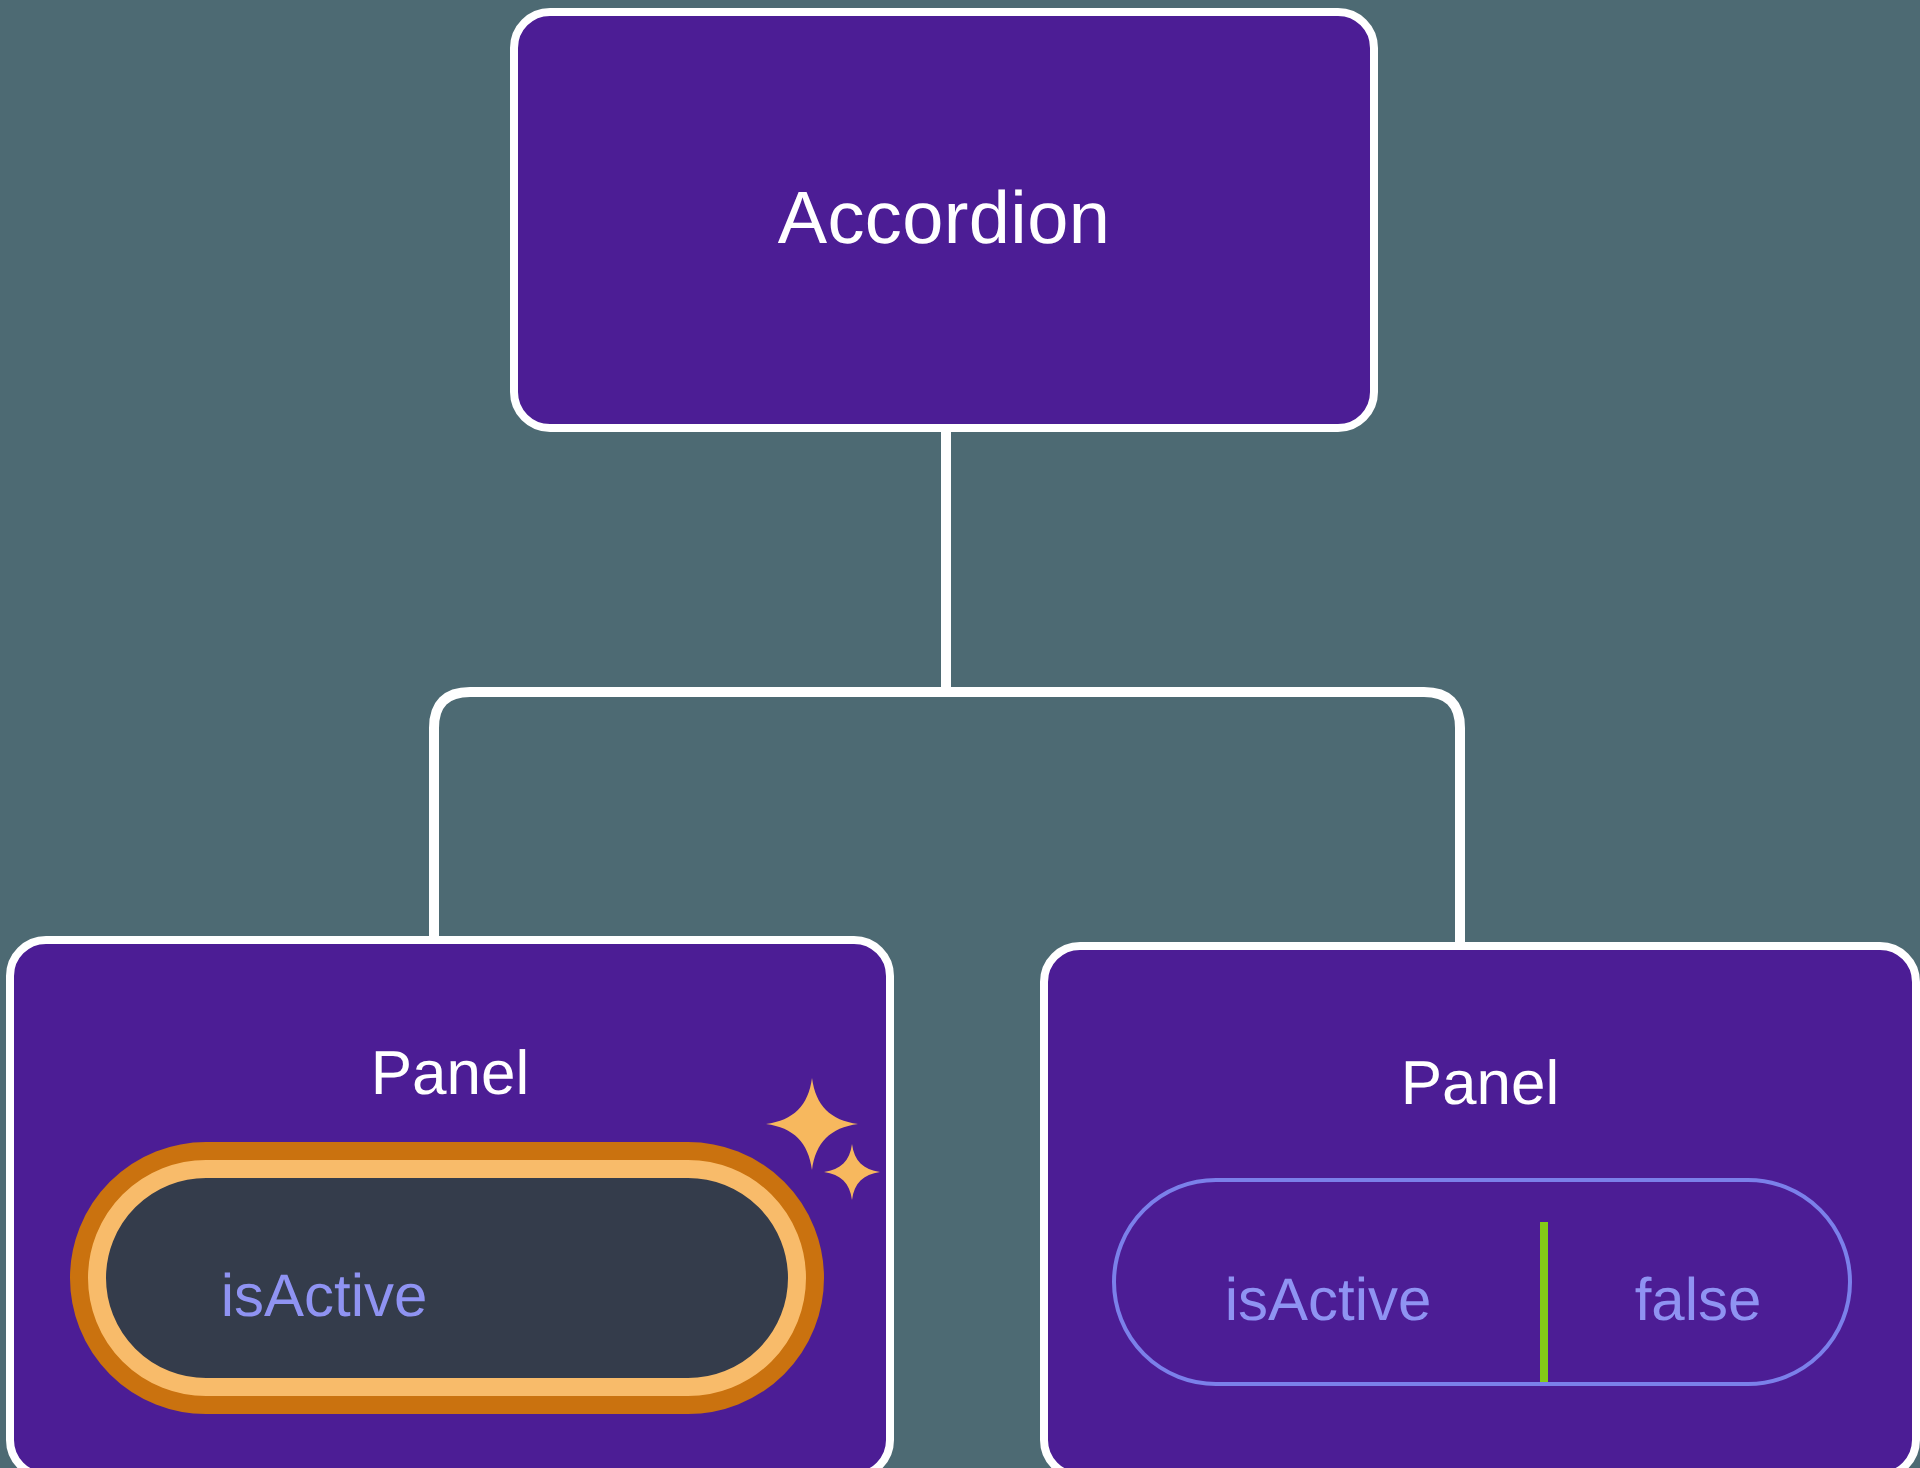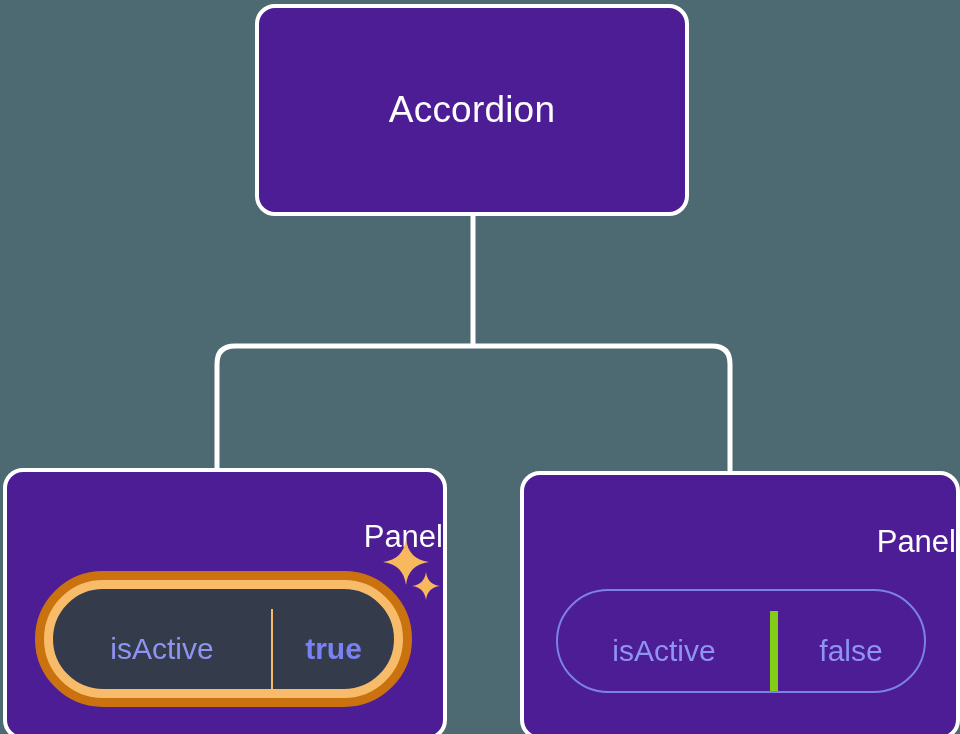--- a/index.html
+++ b/index.html
@@ -70,21 +70,21 @@
   #node-panel-right {
     left: 520px;
     top: 471px;
     width: 440px;
     height: 269px;
   }
   .panel-title {
     position: absolute;
     left: 0;
     right: 0;
-    text-align: right;
+    text-align: center;
     color: #ffffff;
     font-size: 31px;
     font-weight: 400;
     line-height: 1.1;
   }
   #node-panel-left .panel-title { top: 48px; }
   #node-panel-right .panel-title { top: 50px; }
 
   
   .pill {
@@ -107,21 +107,21 @@
     border: 2px solid #7b80ea;
     border-radius: 999px;
   }
   .pill-plain .pill-key,
   .pill-plain .pill-val {
     color: #8f93f2;
     font-size: 30px;
     font-weight: 400;
   }
   .pill-plain .pill-val {
-    border-left: 8px solid #84cc16;
+    border-left: 4px solid #84cc16;
   }
 
   
   .pill-highlight {
     border: 9px solid #ca720f;
     border-radius: 999px;
     background: #ca720f;
   }
   .pill-highlight-inner {
     position: absolute;
@@ -188,21 +188,20 @@
     <div class="node-title-center">Accordion</div>
   </div>
 
   <div class="node" id="node-panel-left">
     <div class="panel-title">Panel</div>
   </div>
 
   <div class="pill pill-highlight" id="pill-left">
     <div class="pill-highlight-inner">
       <div class="pill-cell pill-key">isActive</div>
-      <div class="pill-cell pill-val">true</div>
     </div>
   </div>
 
   <svg class="sparkle" id="sparkle-big" viewBox="0 0 100 100" aria-hidden="true">
     <path d="M50 0 C54 30 70 46 100 50 C70 54 54 70 50 100 C46 70 30 54 0 50 C30 46 46 30 50 0 Z" fill="#f7b85e"></path>
   </svg>
   <svg class="sparkle" id="sparkle-small" viewBox="0 0 100 100" aria-hidden="true">
     <path d="M50 0 C54 30 70 46 100 50 C70 54 54 70 50 100 C46 70 30 54 0 50 C30 46 46 30 50 0 Z" fill="#f7b85e"></path>
   </svg>
 

